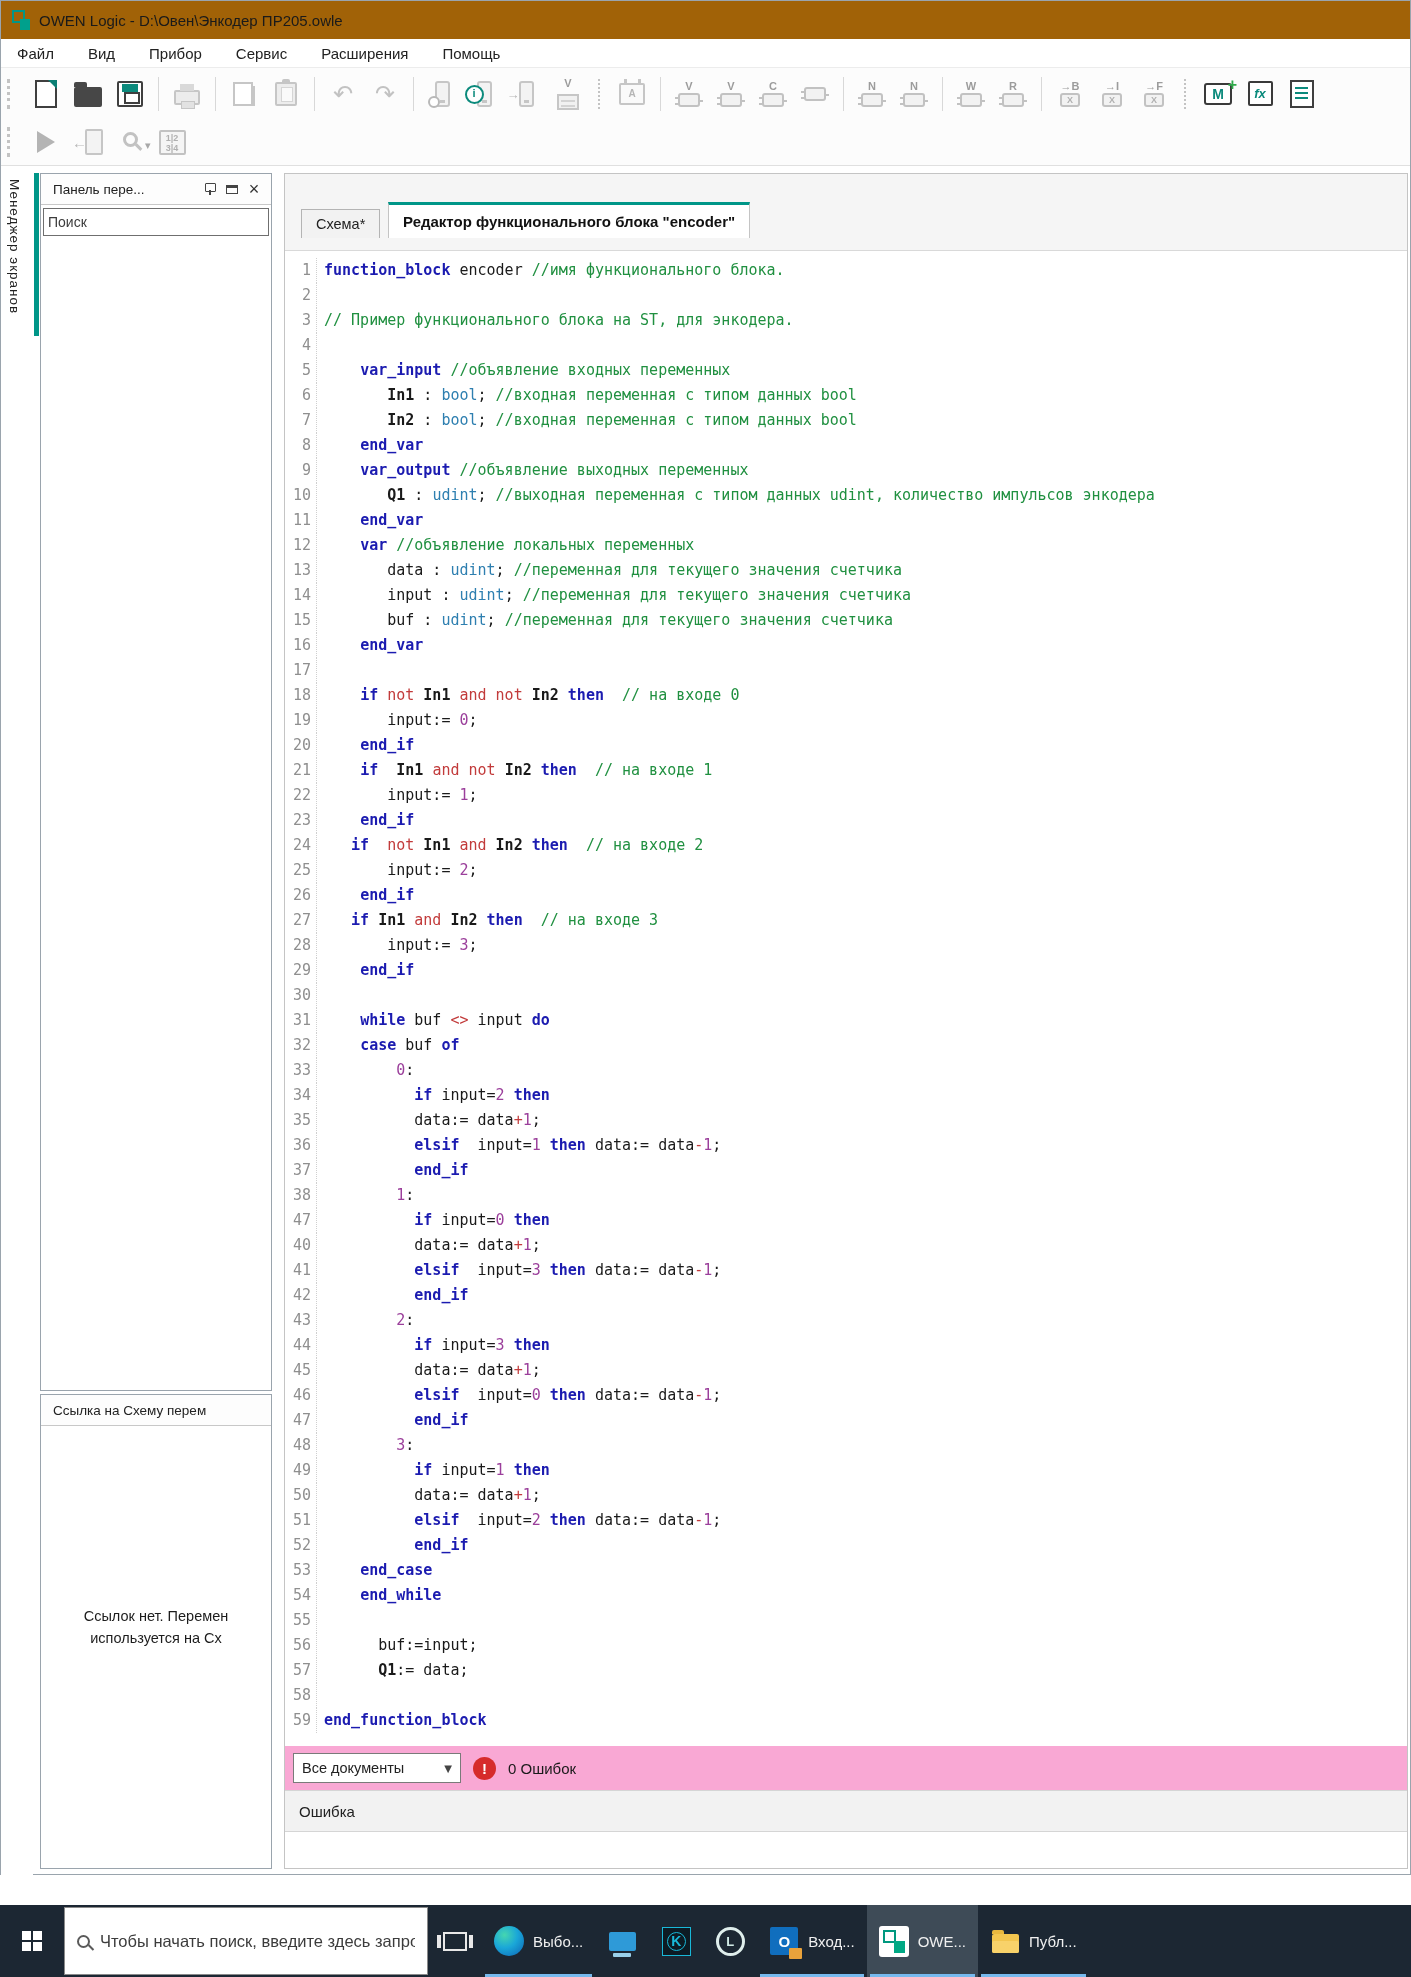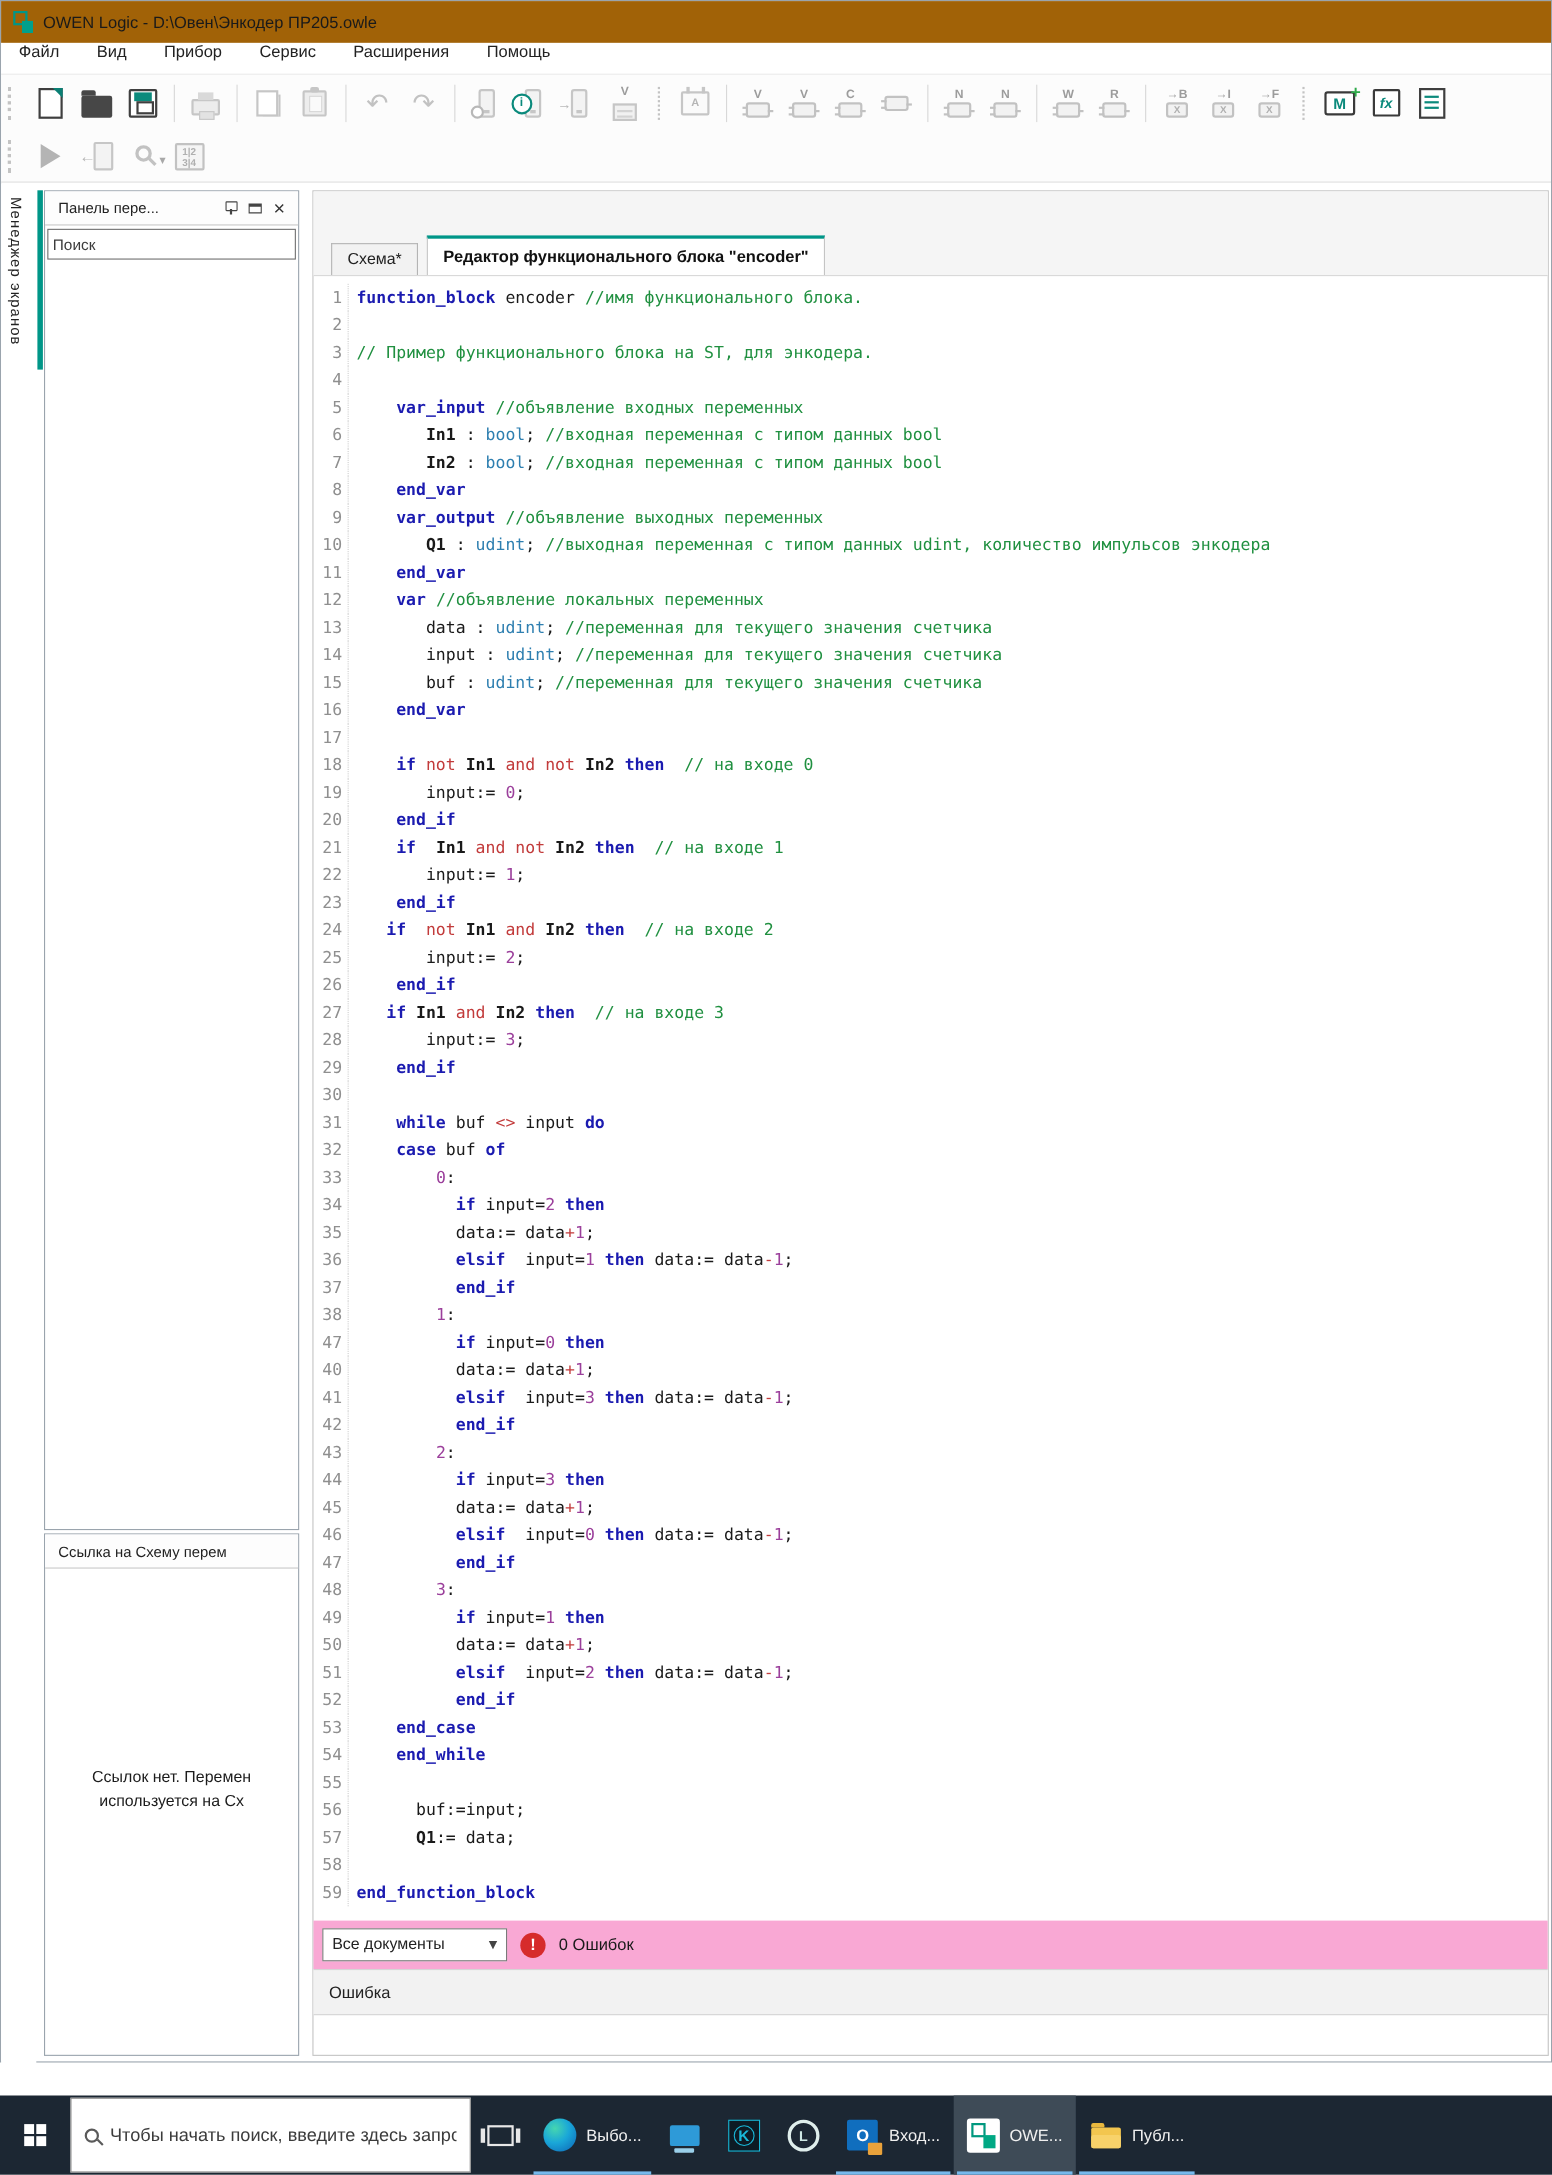--- a/index.html
+++ b/index.html
@@ -5,21 +5,21 @@
   * { margin:0; padding:0; box-sizing:border-box; }
   html,body { width:1411px; height:1977px; background:#fff; font-family:"Liberation Sans",sans-serif; overflow:hidden; }
   .window { position:absolute; left:0; top:0; width:1411px; height:1875px; background:#fff; border:1px solid #9aa4ad; }
 
   
   .titlebar { height:38px; display:flex; align-items:center; padding-left:10px; gap:8px; background:#a16207; }
   .app-logo { position:relative; width:20px; height:20px; }
   .app-logo::before { content:""; position:absolute; left:1px; top:0; width:9px; height:9px; border:2px solid #009688; }
   .app-logo::after { content:""; position:absolute; right:1px; bottom:0; width:10px; height:11px; background:#00a08c; }
   .title-text { font-size:15px; color:#1a1a1a; }
-  .menubar { height:28px; display:flex; padding-left:16px; gap:34px; background:#fff; }
+  .menubar { height:28px; display:flex; align-items:center; padding-left:16px; gap:34px; background:#fff; }
   .menu-item { font-size:15px; color:#222; cursor:default; }
 
   
   .toolbar { display:flex; align-items:center; background:#fcfcfc; }
   .toolbar1 { height:52px; border-top:1px solid #ececec; }
   .toolbar2 { height:47px; border-bottom:1px solid #e0e0e0; }
   .tb-handle { width:10px; height:30px; border-left:3px dotted #c3c3c3; margin:0 8px 0 6px; }
   .tb-sep { width:1px; height:34px; background:#d8d8d8; margin:0 7px; }
   .tb-dots { width:4px; height:30px; border-left:2px dotted #c3c3c3; margin:0 9px; }
   .tb-btn { min-width:42px; height:44px; display:flex; flex-direction:column; align-items:center; justify-content:center; position:relative; }
@@ -82,21 +82,21 @@
   .icon-pin::after { content:""; position:absolute; left:4px; top:7px; width:1.5px; height:5px; background:#444; }
   .icon-maxrest { width:12px; height:9px; border:1.5px solid #444; border-top-width:3px; }
   .icon-close-x { font-size:18px; color:#333; line-height:16px; }
   .panel-search { display:block; width:226px; margin:3px 2px; height:28px; border:1px solid #6f6f6f; padding:0 4px; font-size:14px; color:#333; font-family:"Liberation Sans",sans-serif; }
   .panel-search::placeholder { color:#3c3c3c; opacity:1; }
   .panel-empty-msg { position:absolute; left:0; right:0; top:210px; text-align:center; font-size:14.5px; color:#1c1c1c; line-height:1.55; white-space:pre-line; }
 
   
   .editor { position:absolute; left:283px; top:172px; width:1124px; height:1696px; border:1px solid #c4c4c4; background:#fff; }
   .tabbar { position:relative; height:77px; background:#f5f5f5; border-bottom:1px solid #d9d9d9; }
-  .tab { position:absolute; bottom:0; display:flex; align-items:center; padding:0 14px; cursor:default; }
+  .tab { position:absolute; bottom:12px; display:flex; align-items:center; padding:0 14px; cursor:default; }
   .tab-inactive { left:16px; height:29px; background:#f2f2f2; border:1px solid #b4b4b4; border-bottom:none; font-size:14.5px; color:#222; }
   .tab-active { left:103px; height:36px; background:#fff; border:1px solid #c4c4c4; border-bottom:none; border-top:3px solid #009688; font-size:15px; font-weight:bold; color:#111; }
   .code-area { position:relative; height:1495px; overflow:hidden; padding-top:7px; font-family:"DejaVu Sans Mono","Liberation Mono",monospace; font-size:15px; }
   .code-line { display:flex; height:25px; line-height:25px; white-space:pre; }
   .ln { width:26px; text-align:right; color:#8f8f8f; flex:none; }
   .lc { border-left:1px dotted #cfcfcf; margin-left:5px; padding-left:7px; color:#1a1a1a; }
   .tok-p { color:#1a1a1a; }
   .tok-b { color:#1a1a1a; font-weight:bold; }
   .tok-k { color:#1b1bb0; font-weight:bold; }
   .tok-t { color:#2e7fb0; }

